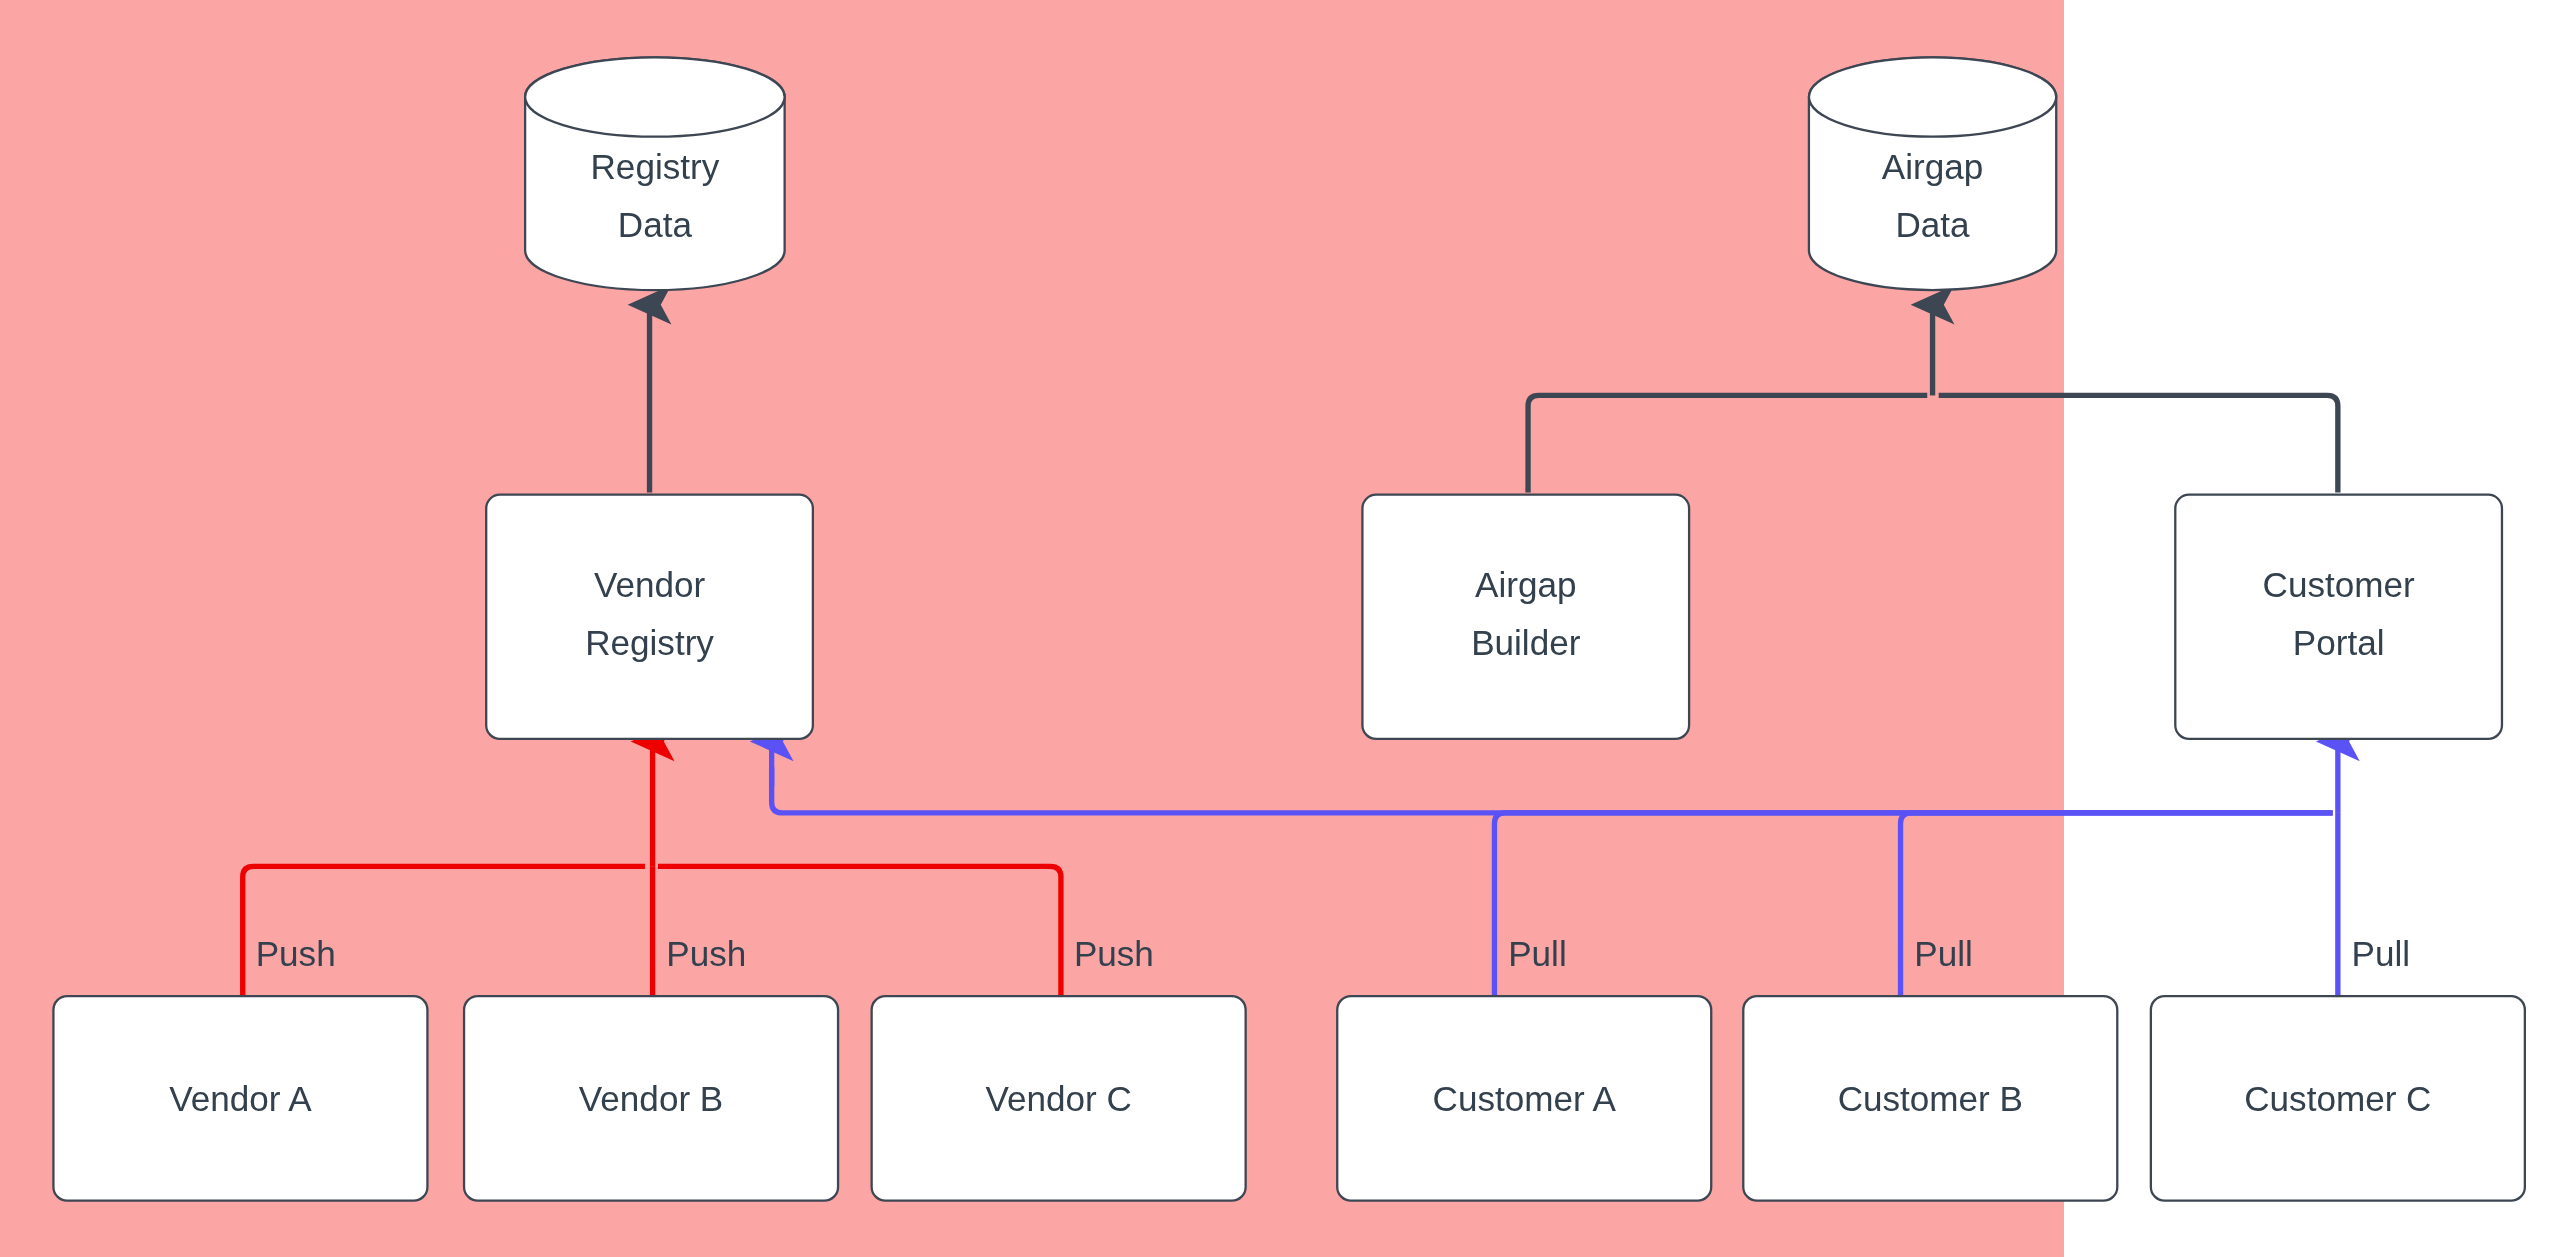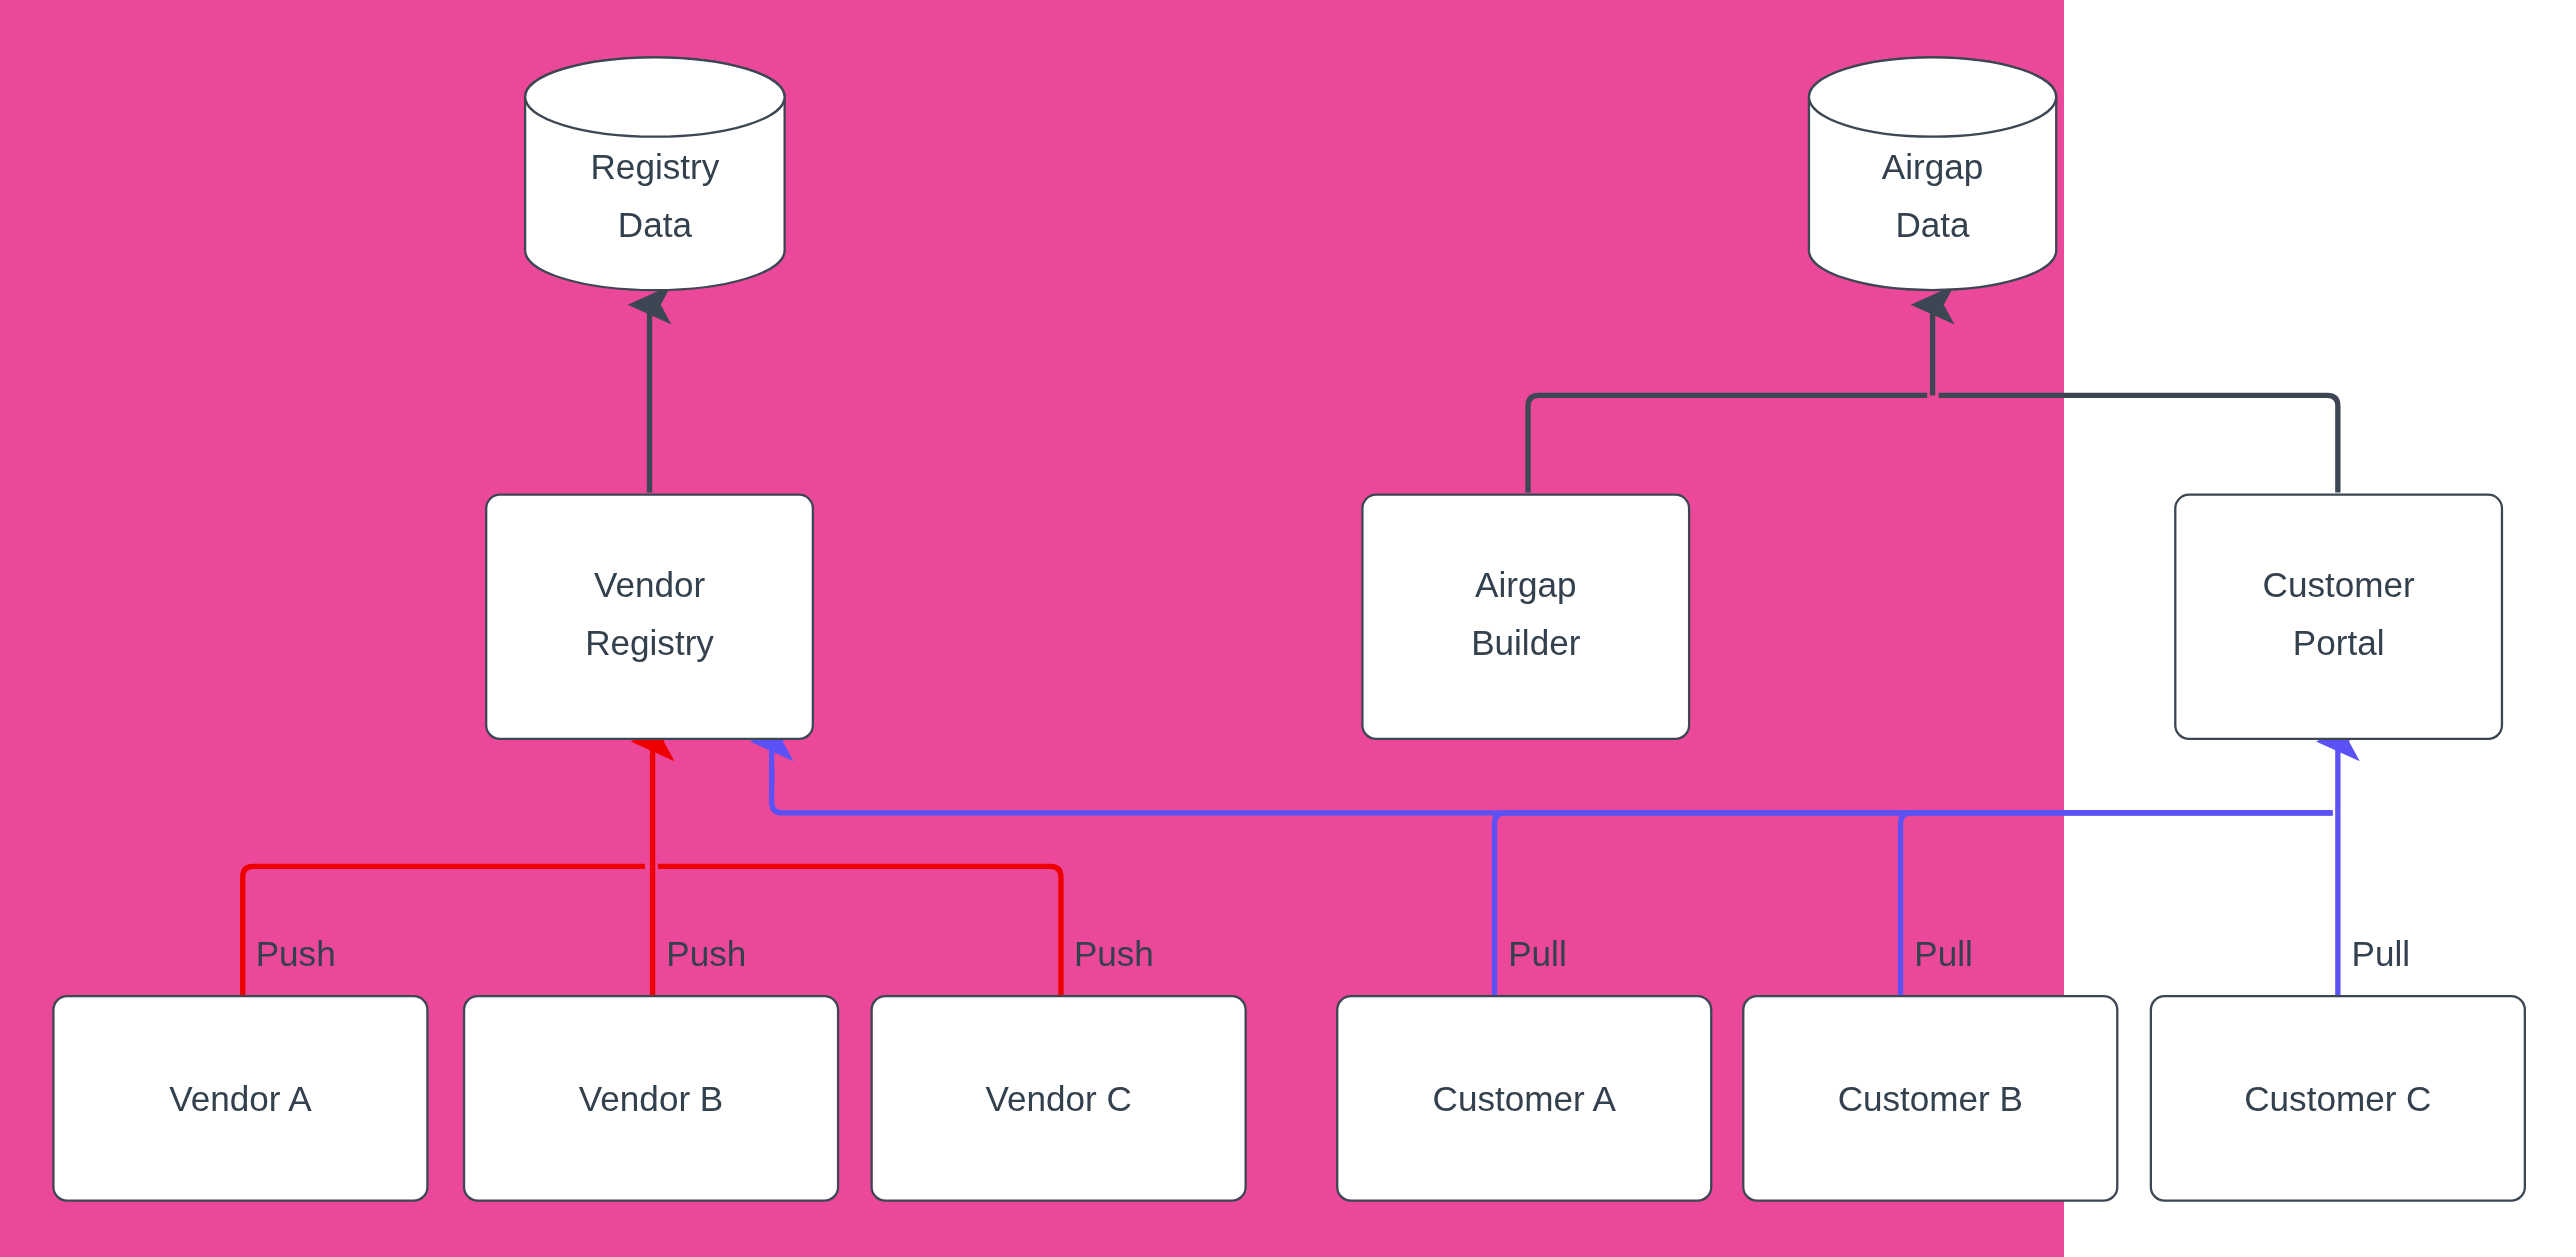--- a/index.html
+++ b/index.html
@@ -10,21 +10,21 @@
   body {
     width: 2576px;
     height: 1258px;
     overflow: hidden;
     font-family: "Liberation Sans", sans-serif;
   }
   #diagram-root {
     position: relative;
     width: 2064px;
     height: 1258px;
-    background: #ec4899;
+    background: #fca5a5;
   }
   svg#flow {
     display: block;
     width: 2576px;
     height: 1258px;
   }
   .node-shape {
     fill: #ffffff;
     stroke: #3d4653;
     stroke-width: 3;

